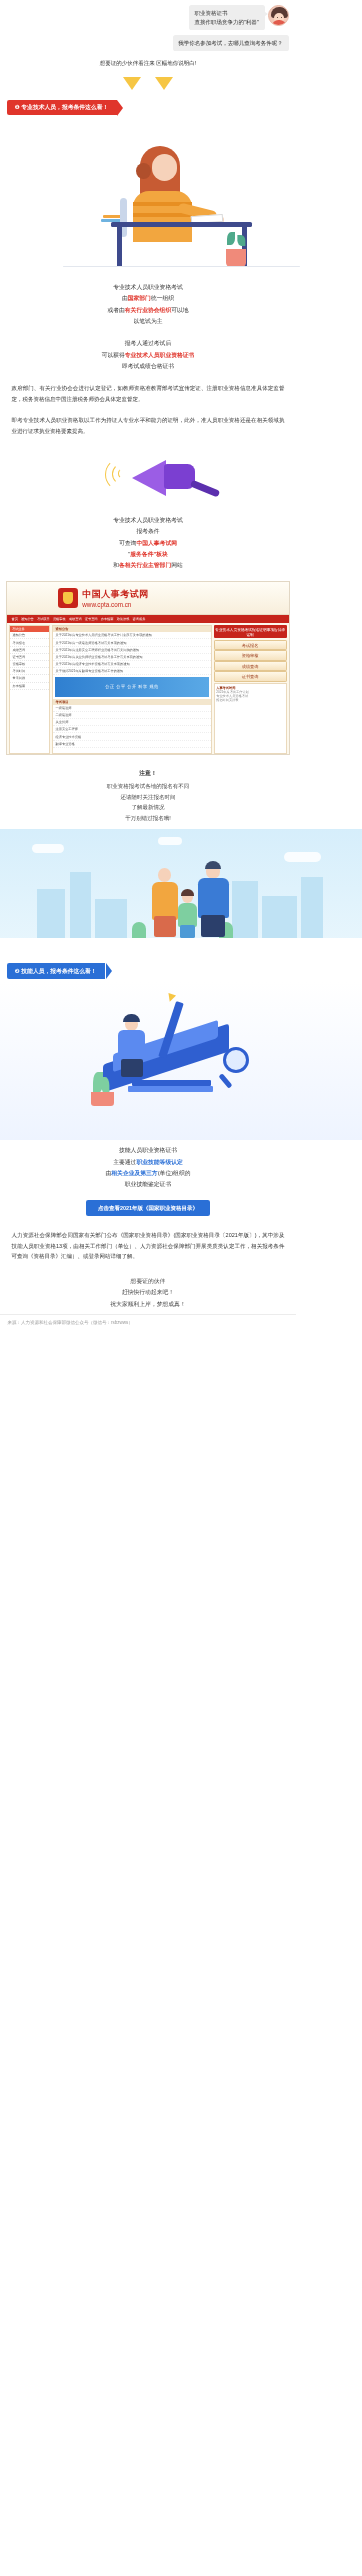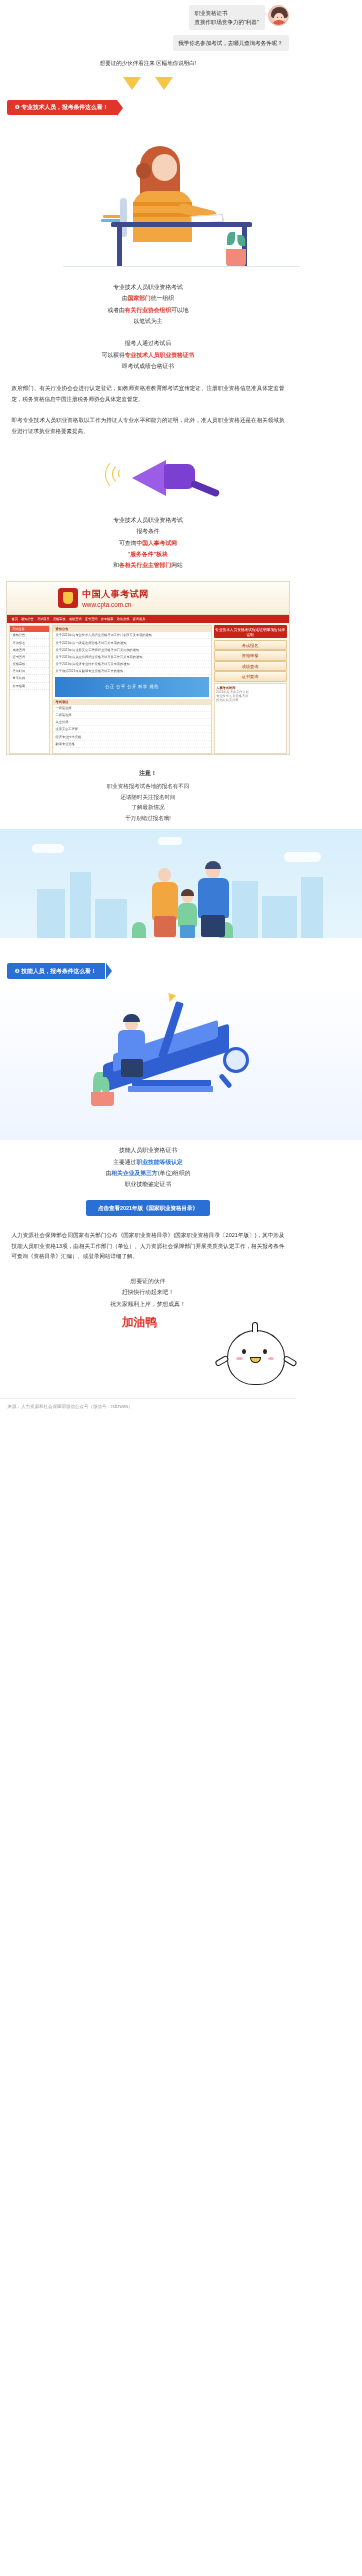--- a/index.html
+++ b/index.html
@@ -446,30 +446,17 @@
   </div>
 
   <div class="para">人力资源社会保障部会同国家有关部门公布《国家职业资格目录》(国家职业资格目录〔2021年版〕)，其中涉及技能人员职业资格13项，由相关工作部门（单位）、人力资源社会保障部门开展类质类认定工作，相关报考条件可查询《资格目录》汇编）、或登录网站详细了解。</div>
 
   <div class="closing">
     <span class="l">想要证的伙伴</span>
     <span class="l">赶快快行动起来吧！</span>
     <span class="l">祝大家顺利上岸，梦想成真！</span>
   </div>
 
-  <div class="duck-wrap">
-    <div class="duck-txt">加油鸭</div>
-    <div class="duck">
-      <div class="tuft"></div>
-      <div class="eye l"></div>
-      <div class="eye r"></div>
-      <div class="cheek l"></div>
-      <div class="cheek r"></div>
-      <div class="beak"></div>
-      <div class="arm l"></div>
-      <div class="arm r"></div>
-    </div>
-  </div>
 
   <div class="footer">来源：人力资源和社会保障部微信公众号（微信号：rsbzwws）</div>
 
 </div>
 
 
 </body></html>

